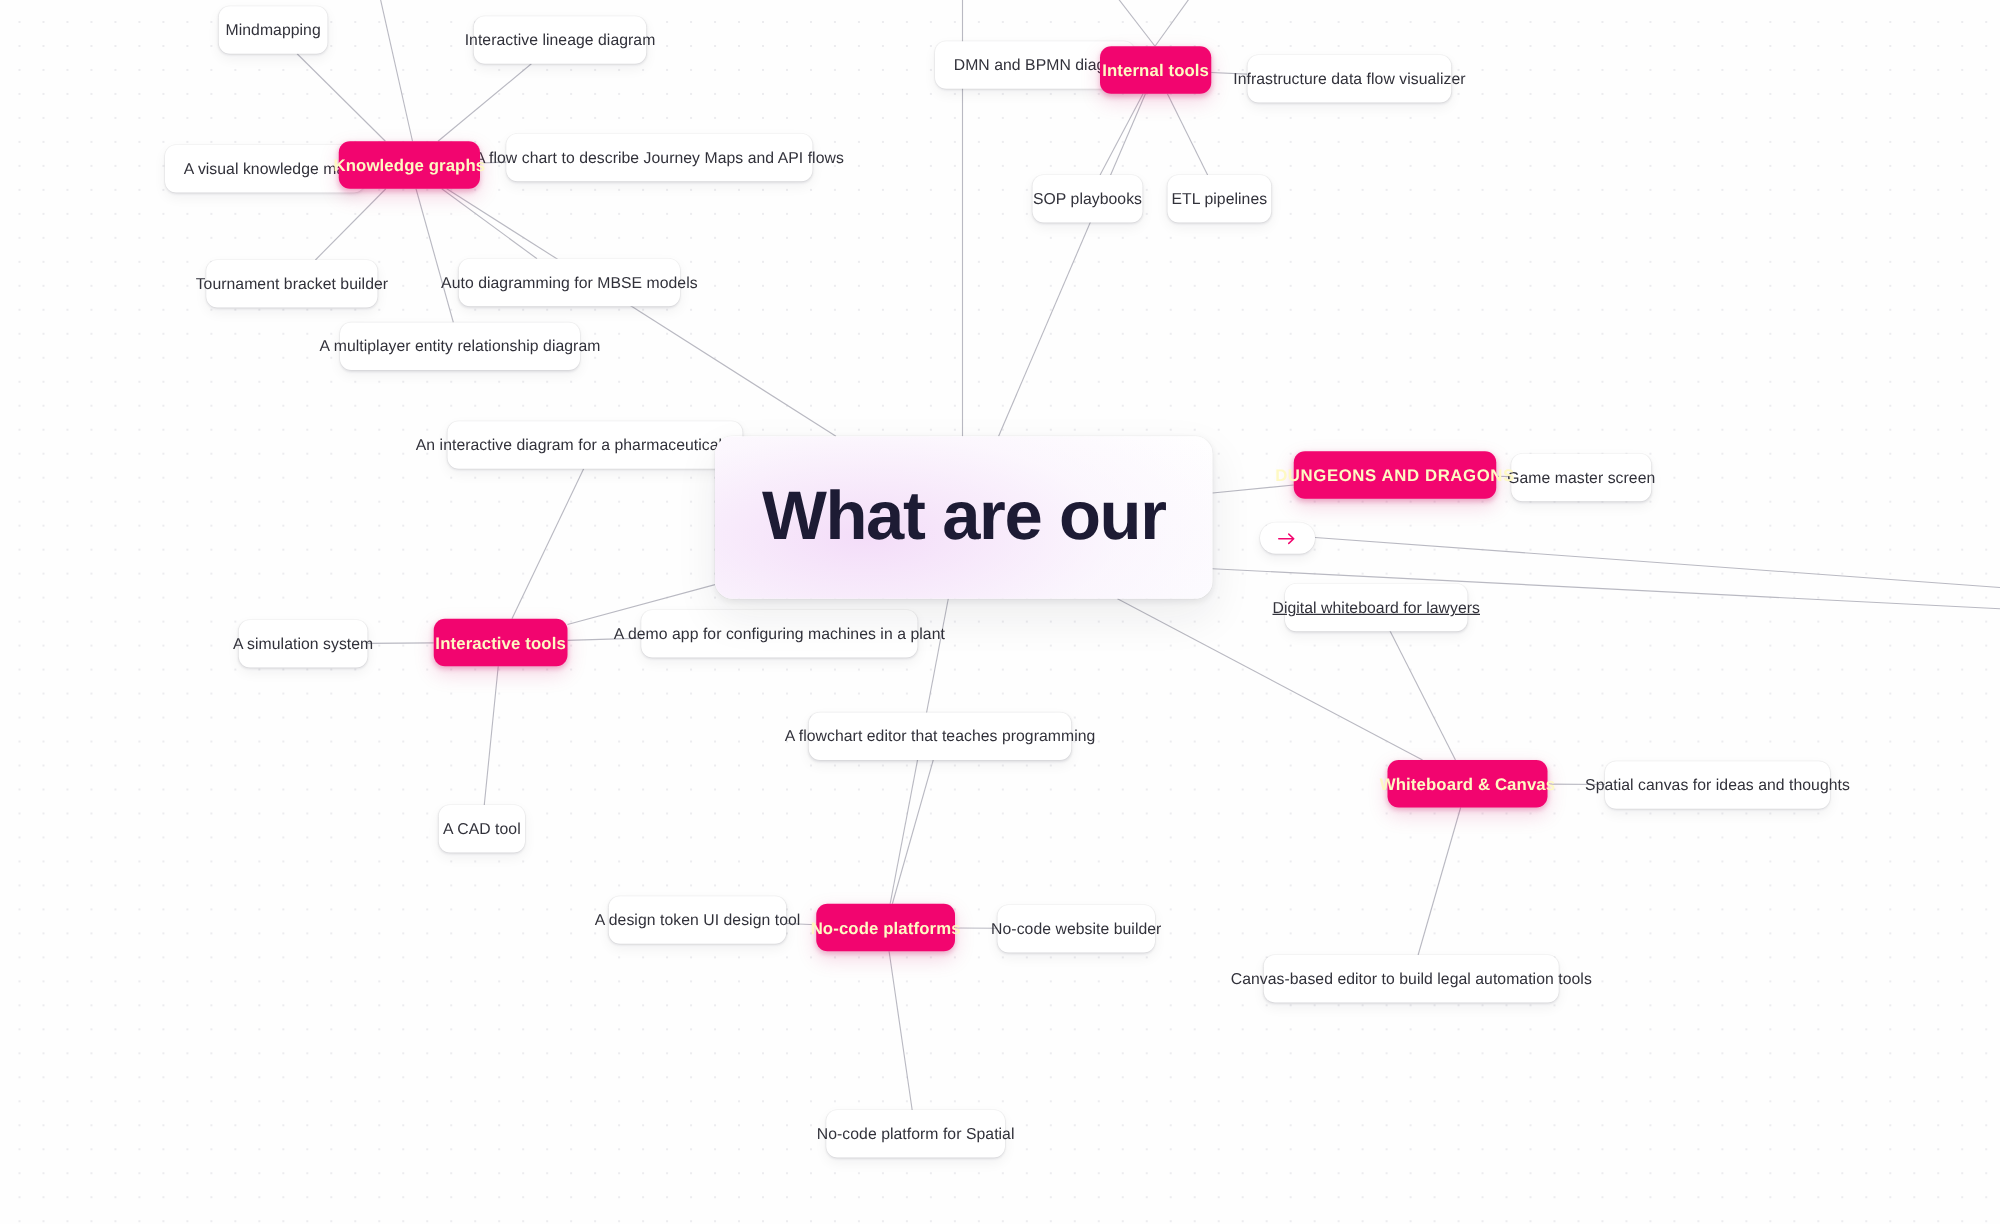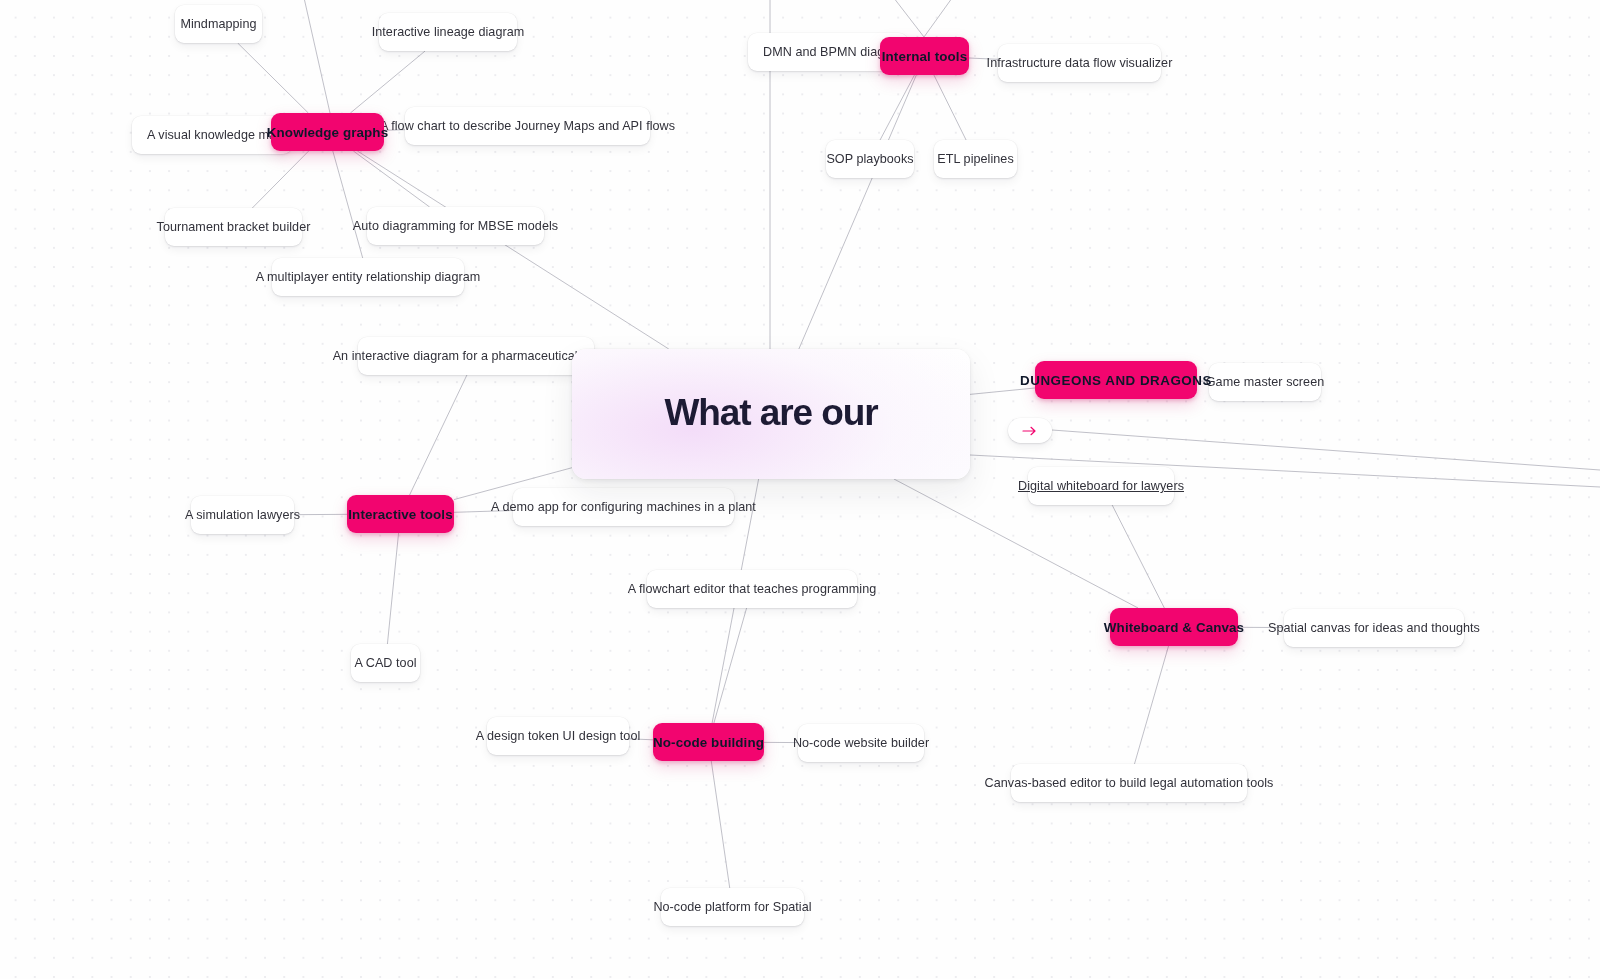--- a/index.html
+++ b/index.html
@@ -43,21 +43,21 @@
     font-size: 12.6px;
     letter-spacing: 0.05px;
     padding: 0 15px;
     height: 38px;
     box-shadow: 0 1px 2px rgba(24,24,40,0.10),
                 0 4px 10px rgba(24,24,40,0.055),
                 0 0 0 0.6px rgba(24,24,40,0.035);
   }
   .topic {
     background: #F2056F;
-    color: #0f172a;
+    color: #fef9c3;
     border-radius: 9px;
     font-size: 13.4px;
     font-weight: 700;
     letter-spacing: 0.1px;
     padding: 0 16px;
     height: 38px;
     z-index: 5;
     box-shadow: 0 2px 4px rgba(200,10,95,0.26),
                 0 6px 16px rgba(200,10,95,0.17);
   }
@@ -76,21 +76,21 @@
       linear-gradient(180deg, #ffffff 0%, #fdfdff 100%);
     box-shadow: 0 2px 5px rgba(24,24,40,0.08),
                 0 14px 34px rgba(24,24,40,0.075),
                 0 0 0 0.6px rgba(24,24,40,0.03);
     display: flex;
     align-items: center;
     justify-content: center;
     z-index: 4;
   }
   .center-title {
-    font-size: 37px;
+    font-size: 55px;
     font-weight: 800;
     line-height: 1.04;
     letter-spacing: -1.1px;
     color: #1d1b34;
     text-align: center;
     padding-bottom: 2px;
   }
   .arrow-pill {
     position: absolute;
     left: 1008px;
@@ -205,21 +205,21 @@
       <div class="node leaf" style="left: 358px; top: 337px; width: 236px;">
         <span>An interactive diagram for a pharmaceutical project</span>
       </div>
       <div class="node leaf" style="left: 1209px; top: 363px; width: 112px;">
         <span>Game master screen</span>
       </div>
       <div class="node leaf" style="left: 1028px; top: 467px; width: 146px; text-decoration: underline;">
         <span>Digital whiteboard for lawyers</span>
       </div>
       <div class="node leaf" style="left: 191px; top: 496px; width: 103px;">
-        <span>A simulation lawyers</span>
+        <span>A simulation system</span>
       </div>
       <div class="node leaf" style="left: 513px; top: 488px; width: 221px;">
         <span>A demo app for configuring machines in a plant</span>
       </div>
       <div class="node leaf" style="left: 647px; top: 570px; width: 210px;">
         <span>A flowchart editor that teaches programming</span>
       </div>
       <div class="node leaf" style="left: 1284px; top: 609px; width: 180px;">
         <span>Spatial canvas for ideas and thoughts</span>
       </div>
@@ -247,16 +247,16 @@
       <div class="node topic caps" style="left: 1035px; top: 361px; width: 162px;">
         <span>DUNGEONS AND DRAGONS</span>
       </div>
       <div class="node topic" style="left: 347px; top: 495px; width: 107px;">
         <span>Interactive tools</span>
       </div>
       <div class="node topic" style="left: 1110px; top: 608px; width: 128px;">
         <span>Whiteboard &amp; Canvas</span>
       </div>
       <div class="node topic" style="left: 653px; top: 723px; width: 111px;">
-        <span>No-code building</span>
+        <span>No-code platforms</span>
       </div>
     </div>
 </div>
 
 </body></html>

